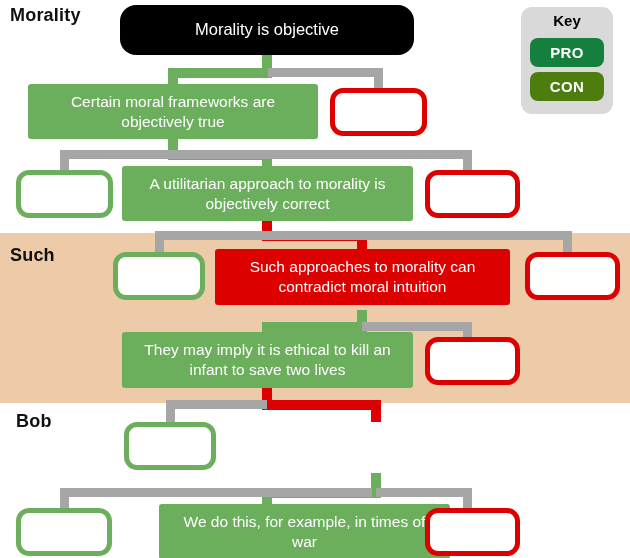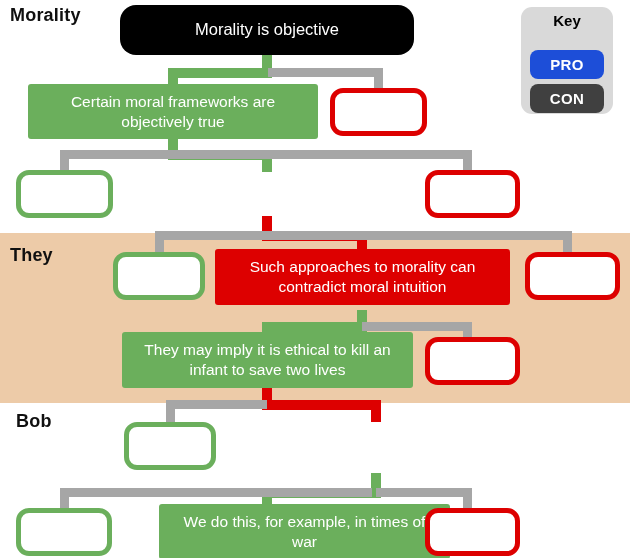--- a/index.html
+++ b/index.html
@@ -93,46 +93,46 @@
     border-radius: 11px;
     box-sizing: border-box;
     padding: 4px 9px 7px 9px;
   }
   #key .key-title {
     text-align: center;
     font-weight: bold;
     font-size: 15px;
     color: #000000;
     line-height: 1.35;
-    margin-bottom: 19px;
+    margin-bottom: 7px;
   }
   #key .key-chip {
     height: 29px;
     border-radius: 8px;
     display: flex;
     align-items: center;
     justify-content: center;
     color: #ffffff;
     font-weight: bold;
     font-size: 15px;
     margin-top: 5px;
     letter-spacing: 0.4px;
   }
-  #key .chip-pro { background: #1d4ed8; justify-content: center; }
-  #key .chip-con { background: #404040; }
+  #key .chip-pro { background: #15803d; justify-content: center; }
+  #key .chip-con { background: #4d7c0f; }
 </style>
 </head>
 <body>
 
 <div id="stage">
 
   <div class="band band-alice"></div>
 
   <div class="band-label lbl-subject">Morality</div>
-  <div class="band-label lbl-alice">They</div>
+  <div class="band-label lbl-alice">Such</div>
   <div class="band-label lbl-bob">Bob</div>
 
   <div class="conn green" style="left:262px; top:54px; width:10px; height:19px;"></div>
 
   <div class="conn green" style="left:168px; top:68px; width:104px; height:10px;"></div>
   <div class="conn green" style="left:168px; top:68px; width:10px; height:20px;"></div>
 
   <div class="conn gray" style="left:268px; top:68px; width:115px; height:9px;"></div>
   <div class="conn gray" style="left:374px; top:68px; width:9px; height:22px;"></div>
 
@@ -191,20 +191,23 @@
 
   <div class="node green" style="left:28px; top:84px; width:290px; height:55px;">
     <span class="node-text">Certain moral frameworks are objectively true</span>
   </div>
   <div class="node empty-red" style="left:330px; top:88px; width:97px; height:48px;">
     <span class="node-text"></span>
   </div>
 
   <div class="node empty-green" style="left:16px; top:170px; width:97px; height:48px;">
     <span class="node-text"></span>
+  </div>
+  <div class="node green" style="left:122px; top:166px; width:291px; height:55px;">
+    <span class="node-text">A utilitarian approach to morality is objectively correct</span>
   </div>
   <div class="node empty-red" style="left:425px; top:170px; width:95px; height:48px;">
     <span class="node-text"></span>
   </div>
 
   <div class="node empty-green" style="left:113px; top:252px; width:92px; height:48px;">
     <span class="node-text"></span>
   </div>
   <div class="node red" style="left:215px; top:249px; width:295px; height:56px;">
     <span class="node-text">Such approaches to morality can contradict moral intuition</span>

